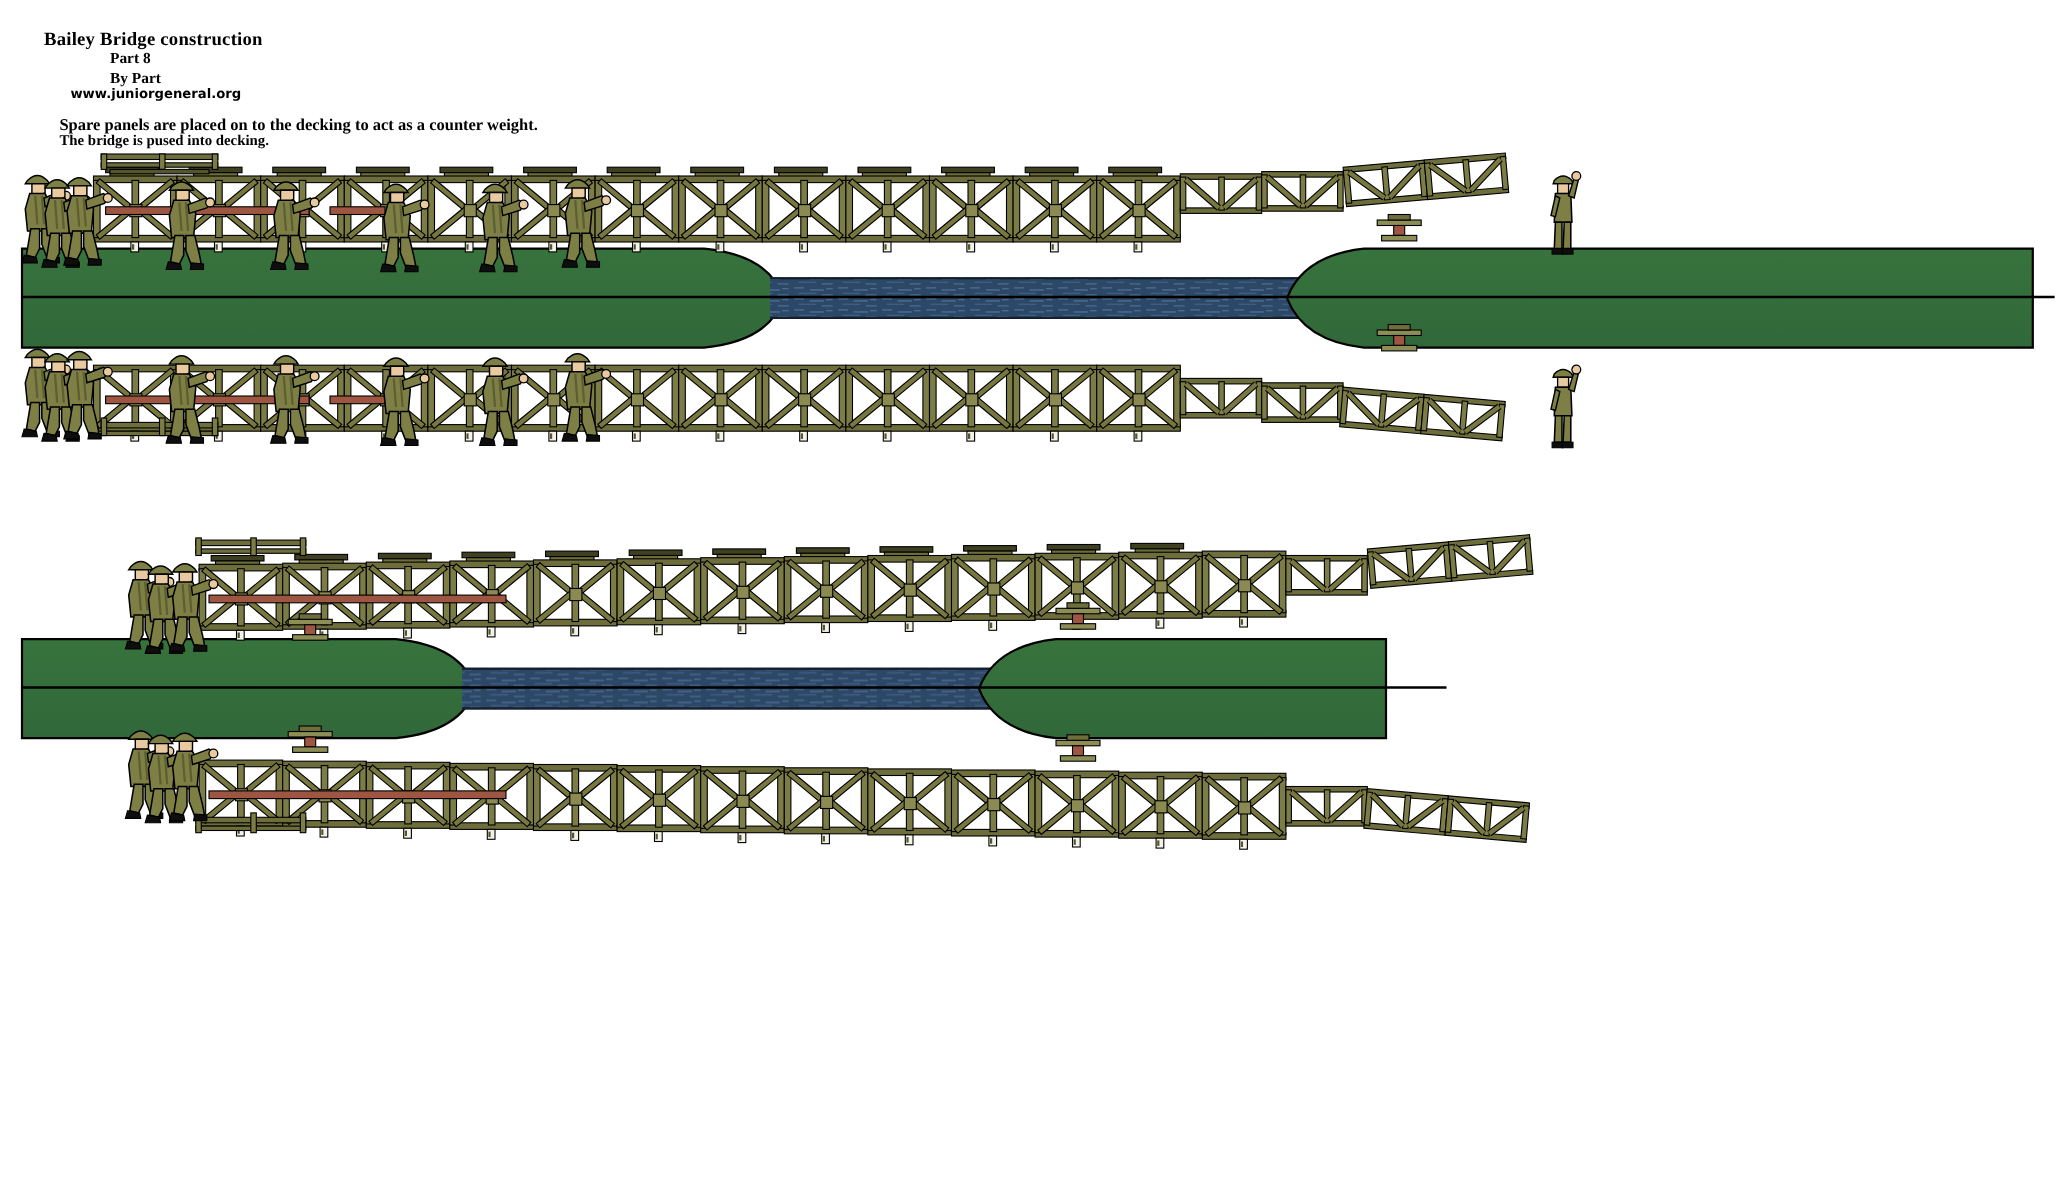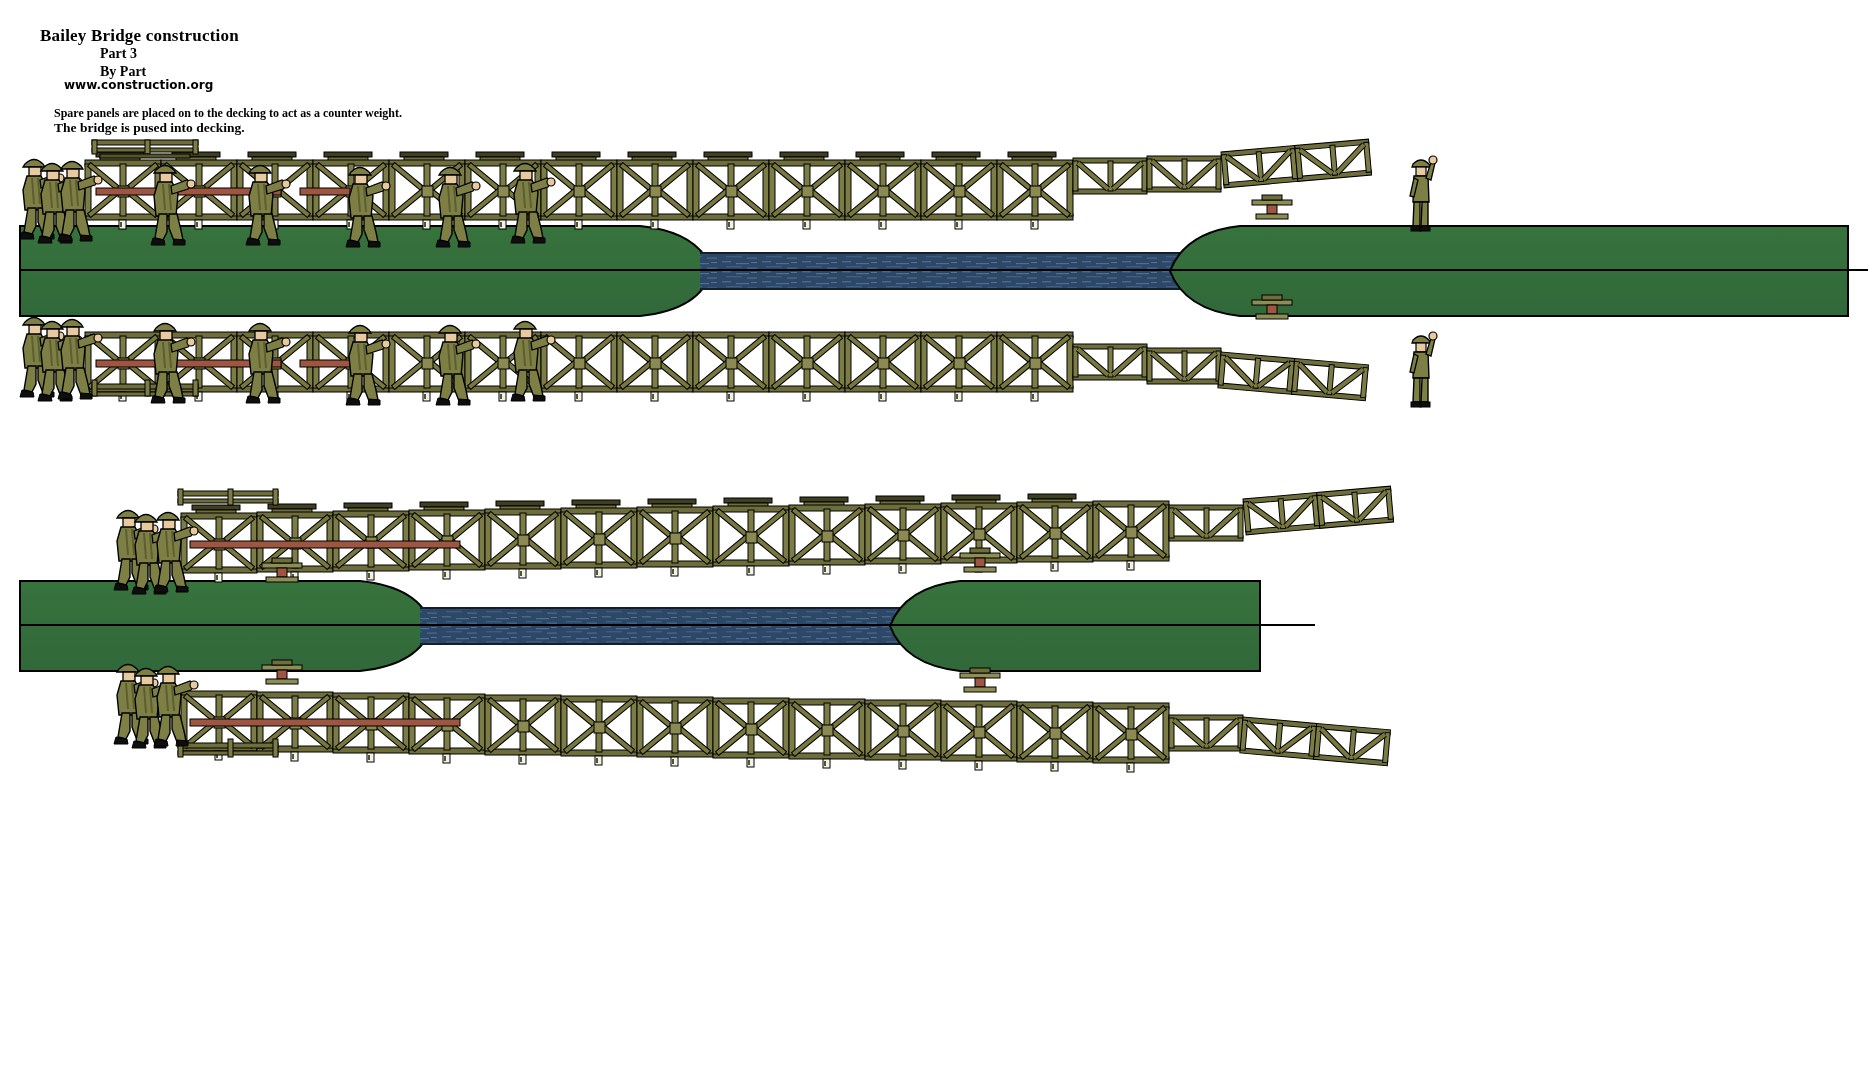--- a/index.html
+++ b/index.html
@@ -6,40 +6,40 @@
   body{width:1868px;height:1088px;position:relative;overflow:hidden;
        font-family:"Liberation Serif", serif;-webkit-font-smoothing:none;}
   .canvas{position:absolute;left:0;top:0;width:1868px;height:920px;}
 
   
   .title{position:absolute;font-weight:bold;color:#000;white-space:nowrap;}
   #title-main{left:40px;top:26px;font-size:17px;letter-spacing:.2px;}
   #title-part{left:100px;top:46px;font-size:14px;}
   #title-by{left:100px;top:64px;font-size:14px;}
   #title-url{left:64px;top:78px;font-size:12px;font-family:"DejaVu Sans",sans-serif;font-weight:bold;}
-  #cap1{left:54px;top:106px;font-size:12px;text-align:right;}
+  #cap1{left:54px;top:106px;font-size:15px;text-align:right;}
   #cap2{left:54px;top:120px;font-size:13.5px;}
 
   
   .scene{position:absolute;left:0;width:1868px;}
   #scene-top{top:140px;height:290px;}
   #scene-bottom{top:485px;height:300px;}
 
   svg{display:block;overflow:visible;}
   .svgwrap{position:absolute;left:0;top:0;}
 </style>
 </head>
 <body>
 
 <div class="canvas">
 
   <div class="title" id="title-main">Bailey Bridge construction</div>
-  <div class="title" id="title-part">Part 3</div>
+  <div class="title" id="title-part">Part 8</div>
   <div class="title" id="title-by">By Part</div>
-  <div class="title" id="title-url">www.construction.org</div>
+  <div class="title" id="title-url">www.juniorgeneral.org</div>
   <div class="title" id="cap1">Spare panels are placed on to the decking to act as a counter weight.</div>
   <div class="title" id="cap2">The bridge is pused into decking.</div>
 
   <div class="scene" id="scene-top">
     <div class="svgwrap">
       <svg width="1868" height="290" viewBox="0 0 1868 290">
         <defs>
 
           <pattern id="waterpat" width="40" height="10" patternUnits="userSpaceOnUse">
             <rect width="40" height="10" fill="#2d4766"></rect>

